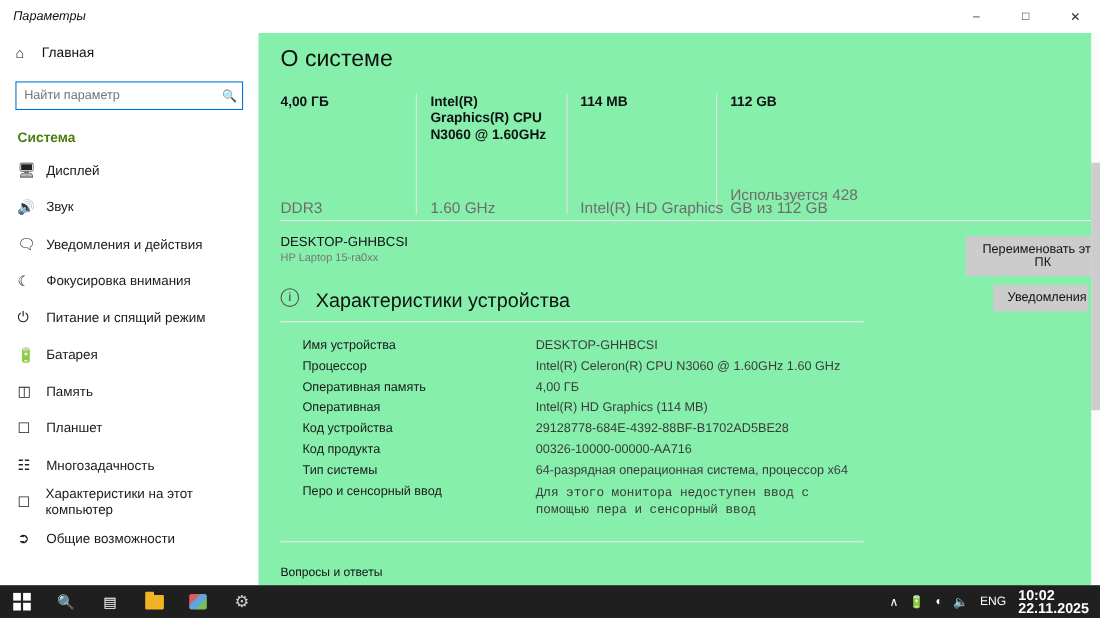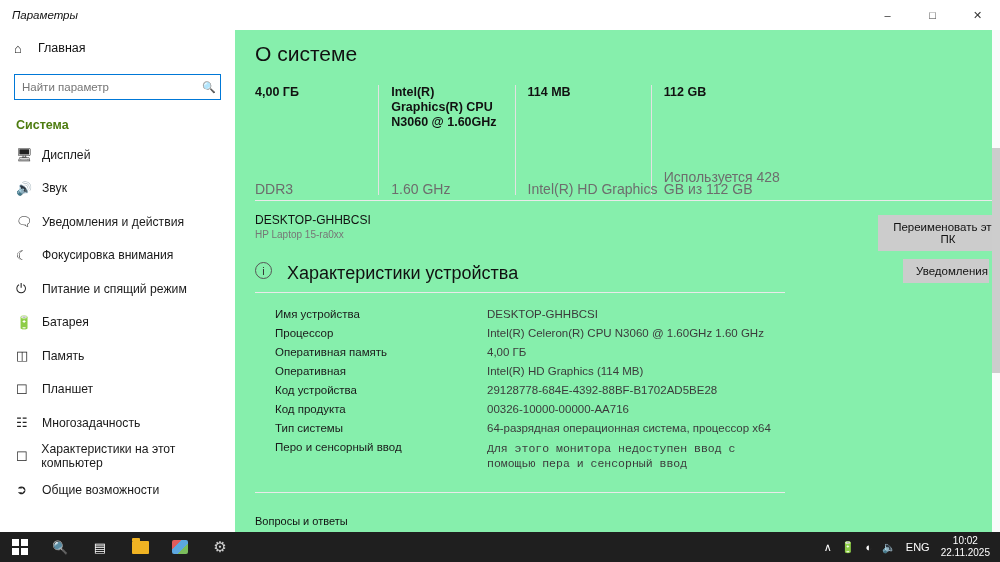--- a/index.html
+++ b/index.html
@@ -276,24 +276,25 @@
     display: flex;
     align-items: center;
     color: #ffffff;
     font-size: 10.5px;
   }
   .tray .ti {
     padding: 0 5px;
     font-size: 11px;
   }
   .clock {
-    text-align: center;
+    text-align: left;
     line-height: 12px;
     padding: 0 10px 0 6px;
-    font-size: 10px;
+    font-size: 13px;
+    font-weight: bold;
   }
   .squares { display: grid; grid-template-columns: 7px 7px; grid-gap: 2px; }
   .squares i { display: block; width: 7px; height: 7px; background: #fff; }
   .folder-ico {
     width: 17px; height: 13px; background: #f0b323;
     position: relative; border-radius: 1px;
   }
   .folder-ico:before {
     content: ""; position: absolute; top: -3px; left: 0;
     width: 8px; height: 3px; background: #f0b323; border-radius: 1px 1px 0 0;

